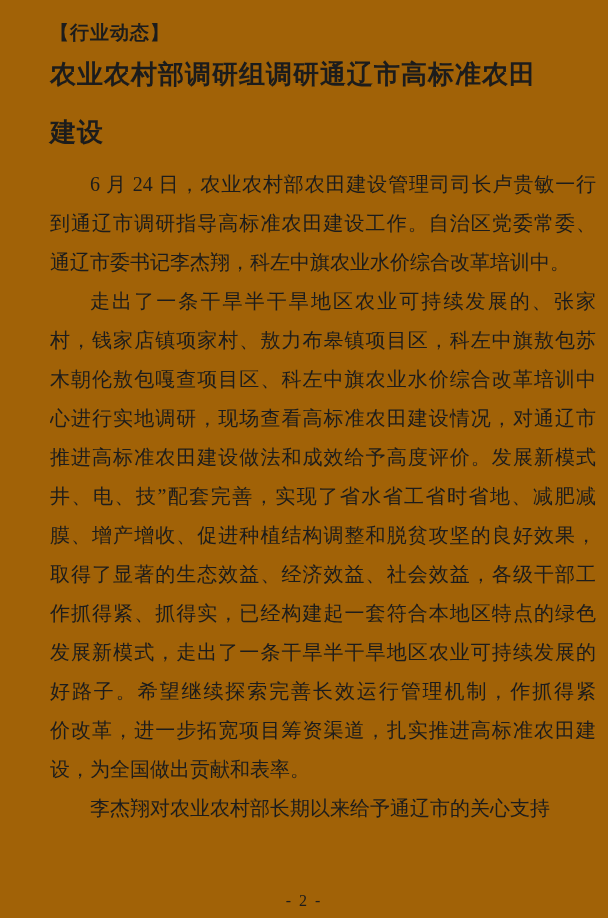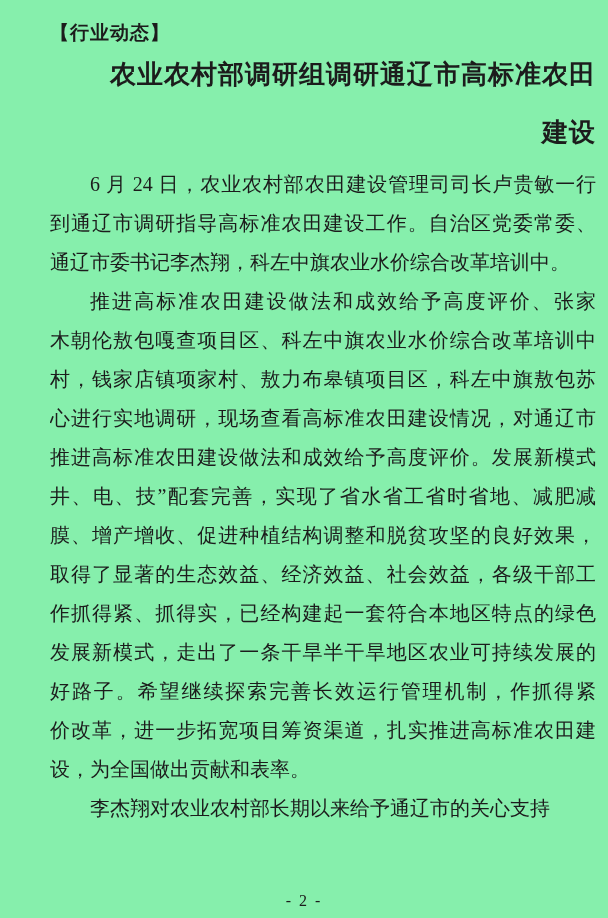--- a/index.html
+++ b/index.html
@@ -4,21 +4,21 @@
 <style>
   html, body {
     margin: 0;
     padding: 0;
     background: #e8e8e8;
   }
   .page {
     position: relative;
     width: 608px;
     height: 918px;
-    background: #86efac;
+    background: #a16207;
     overflow: hidden;
     font-family: "Liberation Serif", "DejaVu Serif", serif;
     color: #1c1c1c;
     margin: 0 auto;
   }
   .content {
     position: absolute;
     left: 50px;
     top: 0;
     width: 546px;
@@ -32,21 +32,21 @@
     font-size: 19px;
     line-height: 26px;
     letter-spacing: 1px;
   }
   .title {
     position: absolute;
     top: 46px;
     left: 0;
     width: 546px;
     margin: 0;
-    text-align: right;
+    text-align: left;
     font-size: 26px;
     font-weight: 700;
     line-height: 58px;
     letter-spacing: 1px;
   }
   .title-line {
     display: block;
   }
   .body-text {
     position: absolute;
@@ -86,23 +86,23 @@
   <div class="content">
     <div class="section-header">【行业动态】</div>
     <h1 class="title">
       <span class="title-line">农业农村部调研组调研通辽市高标准农田</span>
       <span class="title-line">建设</span>
     </h1>
     <div class="body-text">
         <div class="body-line first">6 月 24 日，农业农村部农田建设管理司司长卢贵敏一行</div>
         <div class="body-line">到通辽市调研指导高标准农田建设工作。自治区党委常委、</div>
         <div class="body-line last">通辽市委书记李杰翔，科左中旗农业水价综合改革培训中。</div>
-        <div class="body-line first">推进高标准农田建设做法和成效给予高度评价、张家</div>
+        <div class="body-line first">走出了一条干旱半干旱地区农业可持续发展的、张家</div>
+        <div class="body-line">村，钱家店镇项家村、敖力布皋镇项目区，科左中旗敖包苏</div>
         <div class="body-line">木朝伦敖包嘎查项目区、科左中旗农业水价综合改革培训中</div>
-        <div class="body-line">村，钱家店镇项家村、敖力布皋镇项目区，科左中旗敖包苏</div>
         <div class="body-line">心进行实地调研，现场查看高标准农田建设情况，对通辽市</div>
         <div class="body-line">推进高标准农田建设做法和成效给予高度评价。发展新模式</div>
         <div class="body-line">井、电、技”配套完善，实现了省水省工省时省地、减肥减</div>
         <div class="body-line">膜、增产增收、促进种植结构调整和脱贫攻坚的良好效果，</div>
         <div class="body-line">取得了显著的生态效益、经济效益、社会效益，各级干部工</div>
         <div class="body-line">作抓得紧、抓得实，已经构建起一套符合本地区特点的绿色</div>
         <div class="body-line">发展新模式，走出了一条干旱半干旱地区农业可持续发展的</div>
         <div class="body-line">好路子。希望继续探索完善长效运行管理机制，作抓得紧</div>
         <div class="body-line">价改革，进一步拓宽项目筹资渠道，扎实推进高标准农田建</div>
         <div class="body-line last">设，为全国做出贡献和表率。</div>

